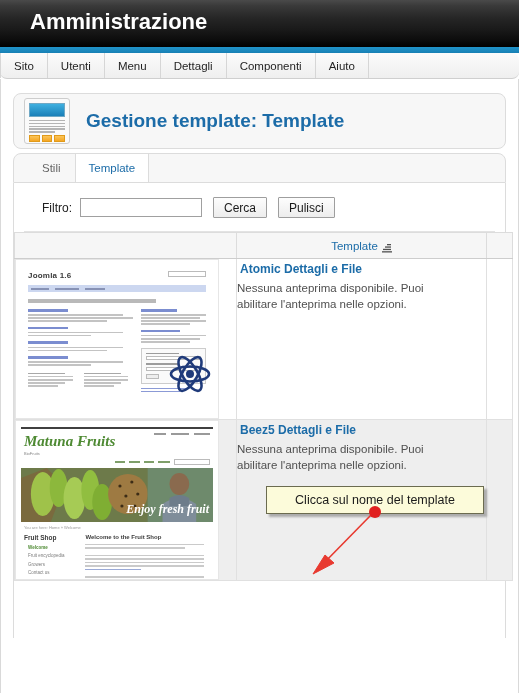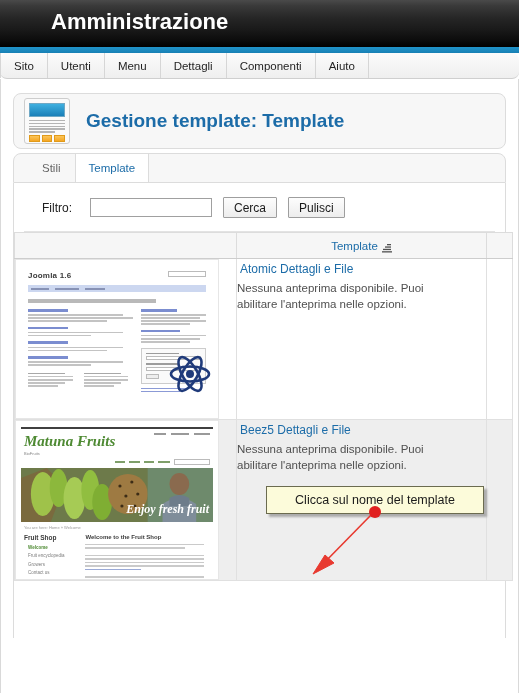--- a/index.html
+++ b/index.html
@@ -19,21 +19,20 @@
         #1a1a1a 62%, #0d0d0d 84%, #000000 100%);
     border-bottom: 0;
   }
   .admin-title {
     position: absolute;
     left: 30px; top: 9px;
     font-size: 22px;
     font-weight: bold;
     color: #ffffff;
     letter-spacing: 0px;
-    margin-left: 21px;
   }
   .blue-rule {
     height: 6px;
     background: #1b87bd;
     background: linear-gradient(to bottom, #2094ca 0%, #1880b4 100%);
   }
 
   
   .menu-bar {
     height: 26px;
@@ -157,21 +156,21 @@
   .filter-row {
     display: flex;
     align-items: center;
     padding: 14px 0 13px 18px;
     border-bottom: 1px solid #e3e3e3;
     margin: 0 10px;
     background: #ffffff;
   }
   .filter-label {
     font-size: 12px; color: #202020;
-    margin-right: 18px;
+    margin-right: 8px;
   }
   .filter-input {
     width: 122px; height: 19px;
     border: 1px solid #a0a0a0;
     background: #ffffff;
     font-size: 11px;
     font-family: "Liberation Sans", sans-serif;
     padding: 0 3px;
     outline: none;
   }
@@ -223,21 +222,21 @@
 
   .col-preview { width: 222px; }
   .col-name    { width: 250px; }
   .col-end     { width: 26px; }
 
   .thumb-cell { padding: 8px 6px 8px 8px; }
   .name-cell  { padding: 56px 8px 8px 14px; }
 
   .tpl-name {
     font-size: 12px;
-    font-weight: normal;
+    font-weight: bold;
     color: #1c6ca8;
     text-decoration: none;
     cursor: pointer;
     display: inline-block;
     margin-bottom: 5px;
     padding-left: 3px;
   }
   .tpl-desc {
     font-size: 11.5px;
     color: #505050;

